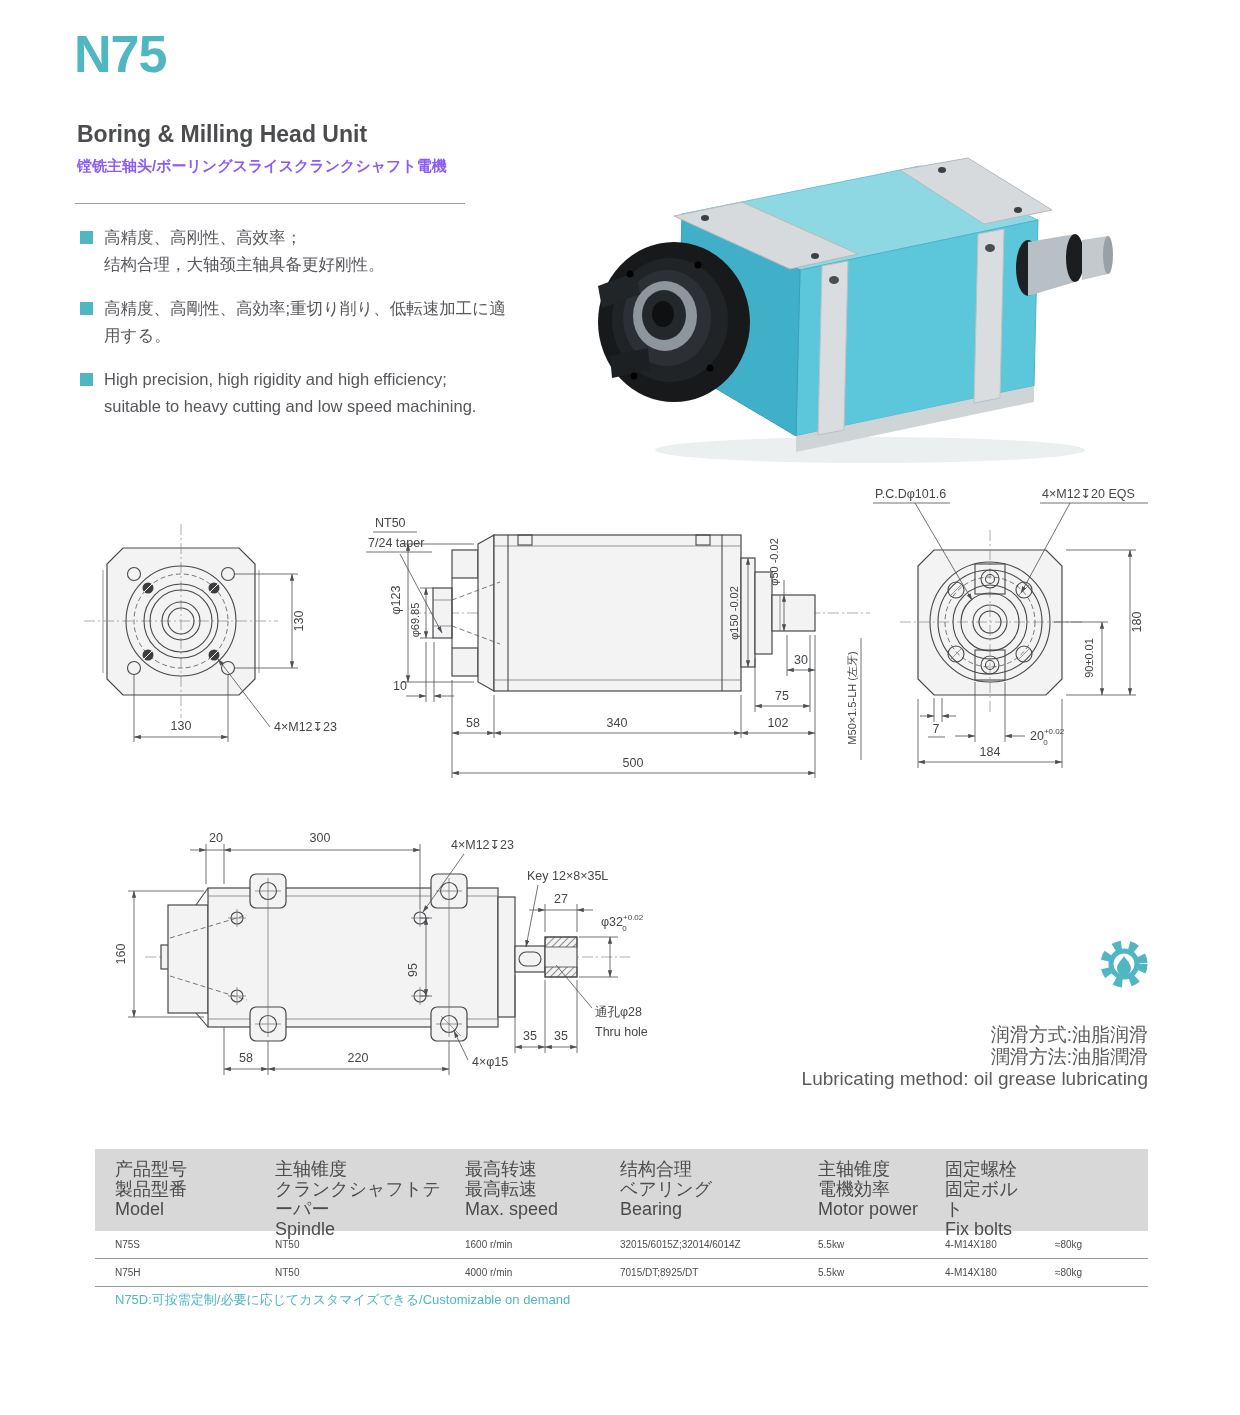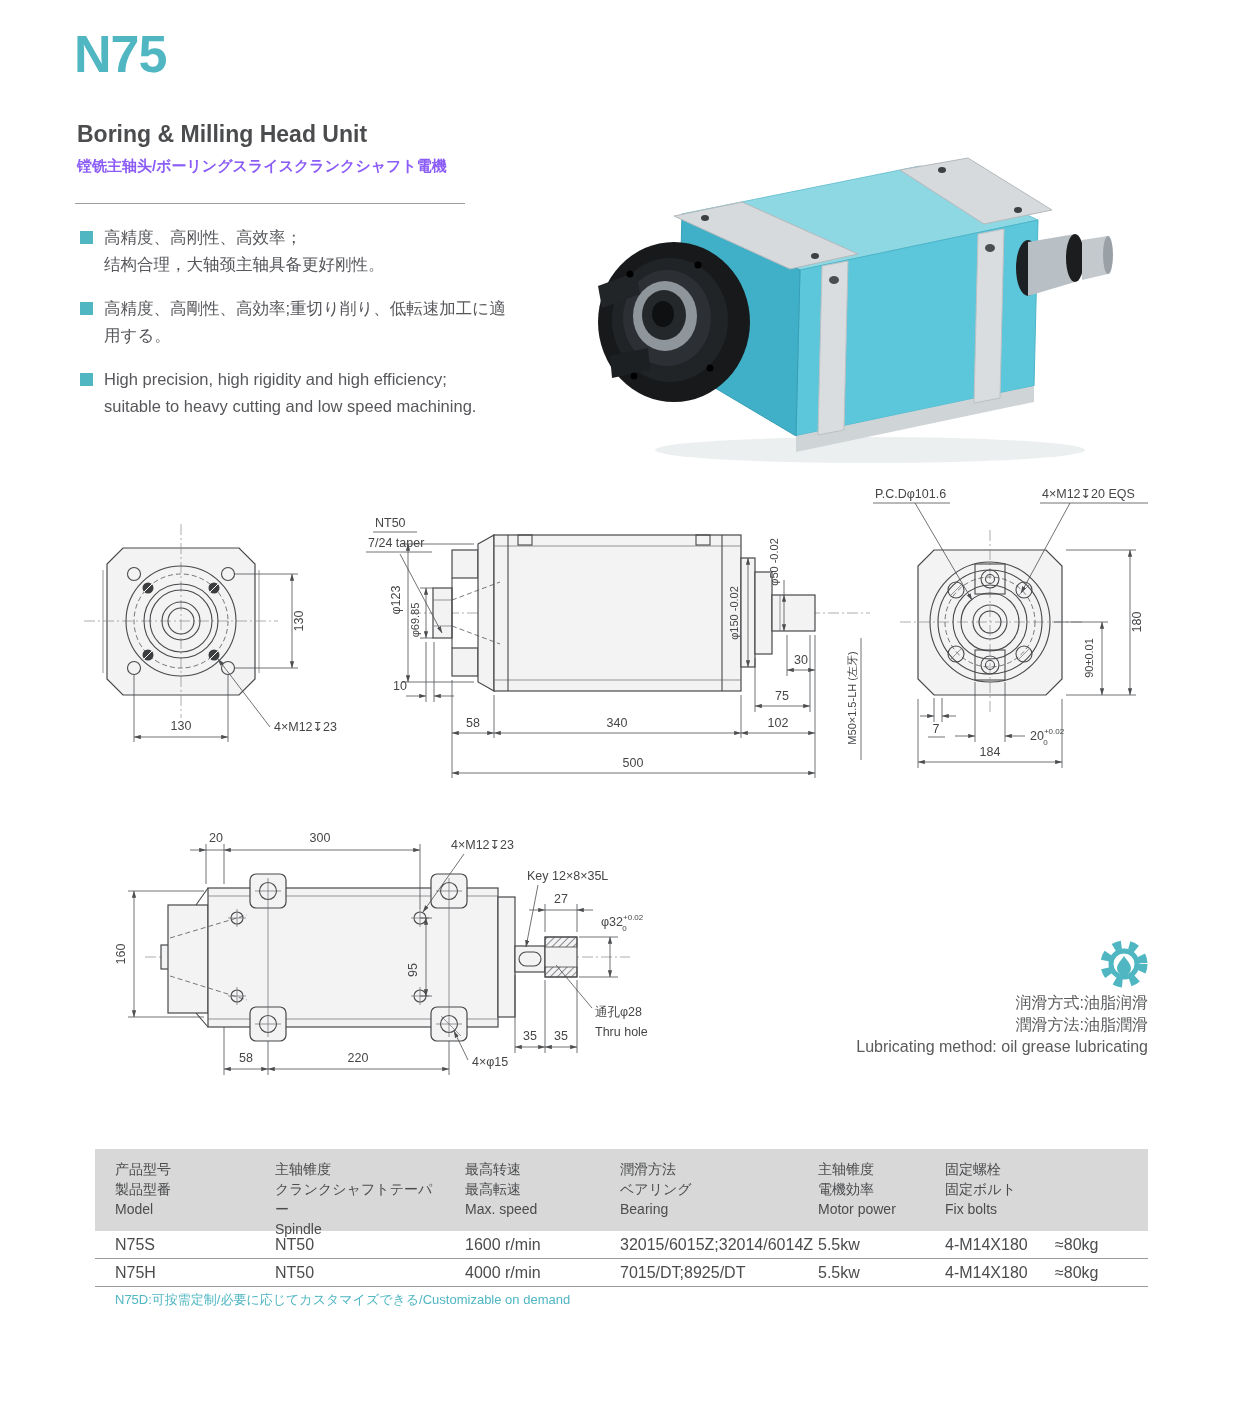--- a/index.html
+++ b/index.html
@@ -23,30 +23,30 @@
   .dtx{font-size:12.5px;fill:#454648;font-family:"Liberation Sans",sans-serif;}
   .dts{font-size:11px;fill:#454648;font-family:"Liberation Sans",sans-serif;}
   .ol{stroke:#47484a;stroke-width:1.2;fill:#f3f3f4;}
   .on{stroke:#47484a;stroke-width:1.1;fill:none;}
   .thin{stroke:#6b6c6e;stroke-width:.7;fill:none;}
   .dl{stroke:#4d4e50;stroke-width:.8;fill:none;}
   .cl{stroke:#8a8b8d;stroke-width:.7;stroke-dasharray:11 3 2 3;fill:none;}
   .dsh{stroke:#55565a;stroke-width:.8;stroke-dasharray:5 3;fill:none;}
   
   .lub-icon{position:absolute;left:1098px;top:938px;width:52px;height:52px;}
-  .lub-text{position:absolute;right:92px;top:992px;width:360px;text-align:right;
-            font-size:16px;line-height:22px;color:#5a5b5d;}
+  .lub-text{position:absolute;right:92px;top:1024px;width:360px;text-align:right;
+            font-size:19px;line-height:22px;color:#5a5b5d;}
   
   .spec{position:absolute;left:95px;top:1149px;width:1053px;}
   .spec .hd{display:grid;grid-template-columns:160px 190px 155px 198px 127px 110px 113px;
             background:#d8d8d8;height:82px;}
-  .spec .hd .cell{padding:10px 0 0 20px;font-size:14px;line-height:20px;color:#4b4c4e;}
+  .spec .hd .cell{padding:10px 0 0 20px;font-size:18px;line-height:20px;color:#4b4c4e;}
   .spec .row{display:grid;grid-template-columns:160px 190px 155px 198px 127px 110px 113px;
              height:27px;align-items:center;border-bottom:1px solid #9a9b9d;}
-  .spec .row .cell{padding-left:20px;font-size:16px;color:#4b4c4e;}
+  .spec .row .cell{padding-left:20px;font-size:10px;color:#4b4c4e;}
   .note{position:absolute;left:115px;top:1291px;font-size:13px;}
 </style>
 </head>
 <body>
 
 <div class="page">
 
   <div class="model-title" style="color:#4fb6c2">N75</div>
   <div class="title-en">Boring &amp; Milling Head Unit</div>
   <div class="title-cjk">镗铣主轴头/ボーリングスライスクランクシャフト電機</div>
@@ -431,21 +431,21 @@
         <div>主轴锥度</div>
           <div>クランクシャフトテーパー</div>
           <div>Spindle</div>
       </div>
       <div class="cell">
         <div>最高转速</div>
           <div>最高転速</div>
           <div>Max. speed</div>
       </div>
       <div class="cell">
-        <div>潤滑方法</div>
+        <div>结构合理</div>
           <div>ベアリング</div>
           <div>Bearing</div>
       </div>
       <div class="cell">
         <div>主轴锥度</div>
           <div>電機効率</div>
           <div>Motor power</div>
       </div>
       <div class="cell">
         <div>固定螺栓</div>

